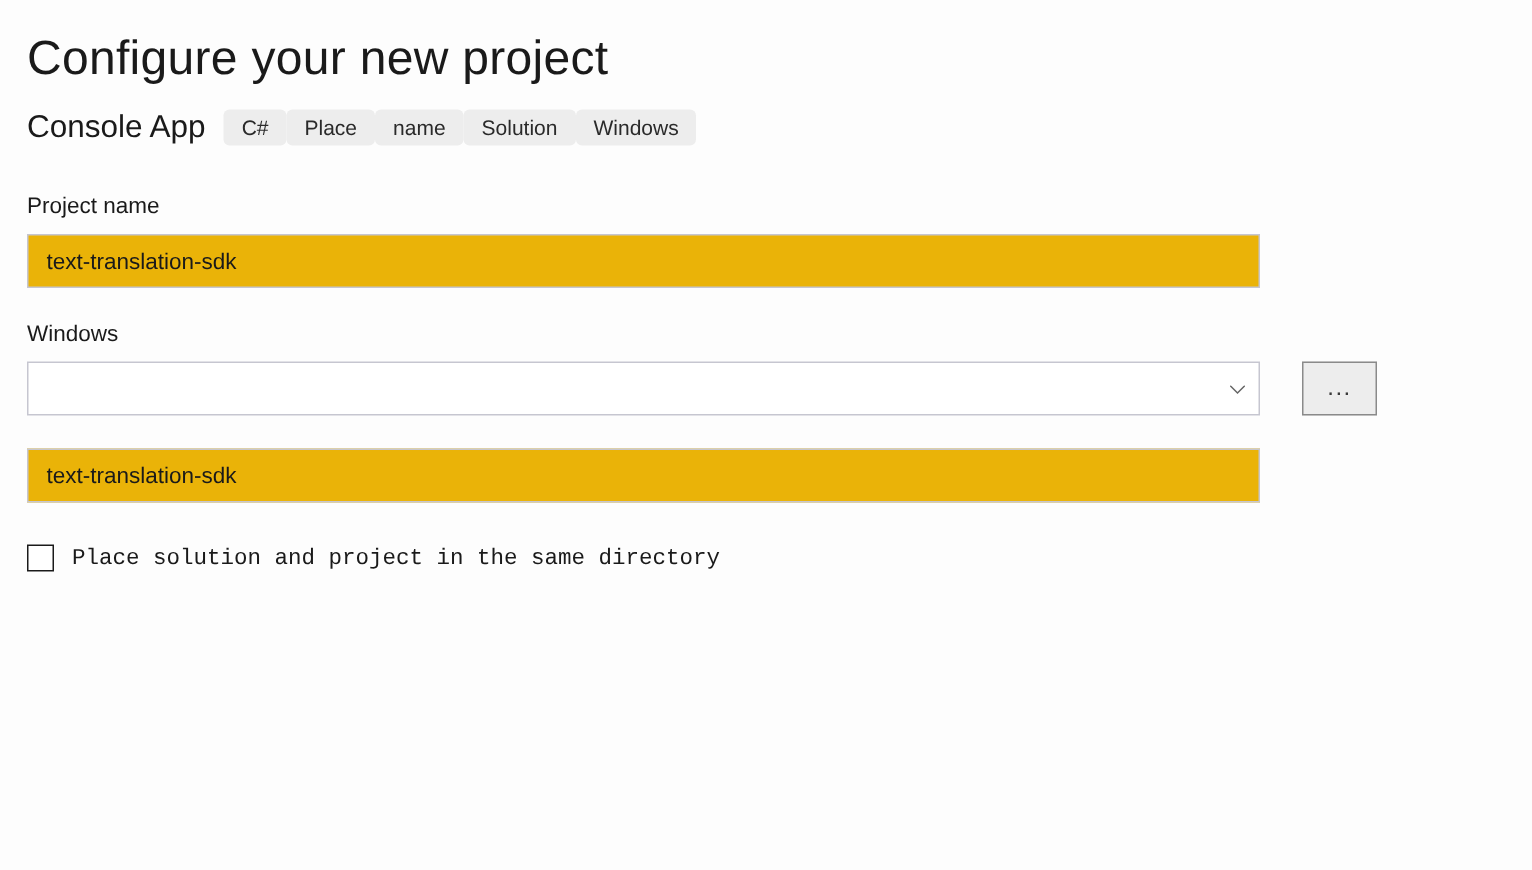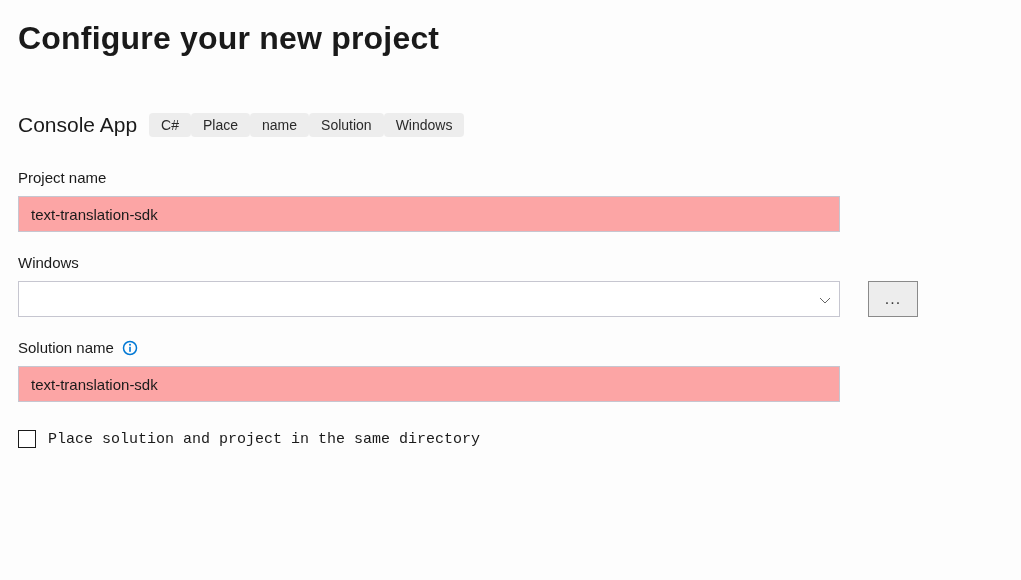--- a/index.html
+++ b/index.html
@@ -10,22 +10,22 @@
     body {
       font-family: "Segoe UI", Tahoma, Geneva, sans-serif;
       background: #fdfdfd;
       width: 1021px;
       height: 580px;
       padding: 20px 18px;
       color: #1a1a1a;
     }
     .page-title {
       font-size: 32px;
-      font-weight: 700;
-      margin-bottom: 56px;
+      font-weight: 400;
+      margin-bottom: 16px;
       letter-spacing: 0.2px;
     }
     .template-row {
       display: flex;
       align-items: center;
       gap: 0;
       margin-bottom: 32px;
     }
     .template-name {
       font-size: 21px;
@@ -47,21 +47,21 @@
       font-size: 15px;
       margin-bottom: 10px;
       display: flex;
       align-items: center;
       gap: 8px;
     }
     .text-input {
       width: 822px;
       height: 36px;
       border: 1px solid #c6c6d0;
-      background: #fca5a5;
+      background: #eab308;
       padding: 0 12px;
       font-size: 15px;
       font-family: inherit;
       outline: none;
       color: #1a1a1a;
     }
     .location-row {
       display: flex;
       align-items: center;
       gap: 28px;
@@ -153,29 +153,19 @@
         <svg width="10" height="6" viewBox="0 0 10 6">
             <path d="M0 0 L5 5 L10 0" fill="none" stroke="#666" stroke-width="1"></path>
           </svg>
       </span>
     </div>
     <div class="browse-btn">...</div>
   </div>
 </div>
 
 <div class="field-group">
-  <div class="field-label">
-    <span>Solution name</span>
-    <span class="info-icon">
-      <svg width="16" height="16" viewBox="0 0 16 16">
-        <circle cx="8" cy="8" r="6.5" fill="none" stroke="#0078d4" stroke-width="1.5"></circle>
-        <circle cx="8" cy="4.8" r="1" fill="#0078d4"></circle>
-        <rect x="7.2" y="6.8" width="1.6" height="5" fill="#0078d4"></rect>
-      </svg>
-    </span>
-  </div>
   <input type="text" class="text-input" value="text-translation-sdk" style="">
 </div>
 
 <div class="checkbox-row">
   <div class="checkbox"></div>
   <span class="checkbox-label">Place solution and project in the same directory</span>
 </div>
 
 </body></html>

